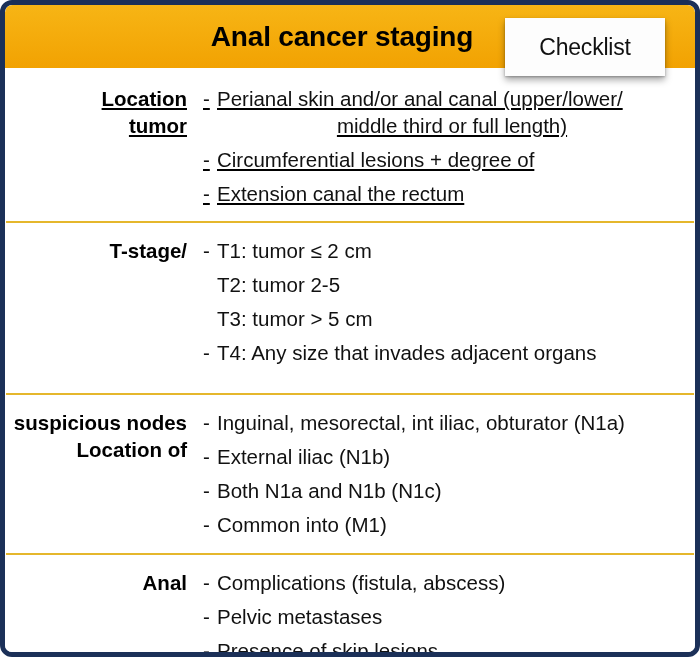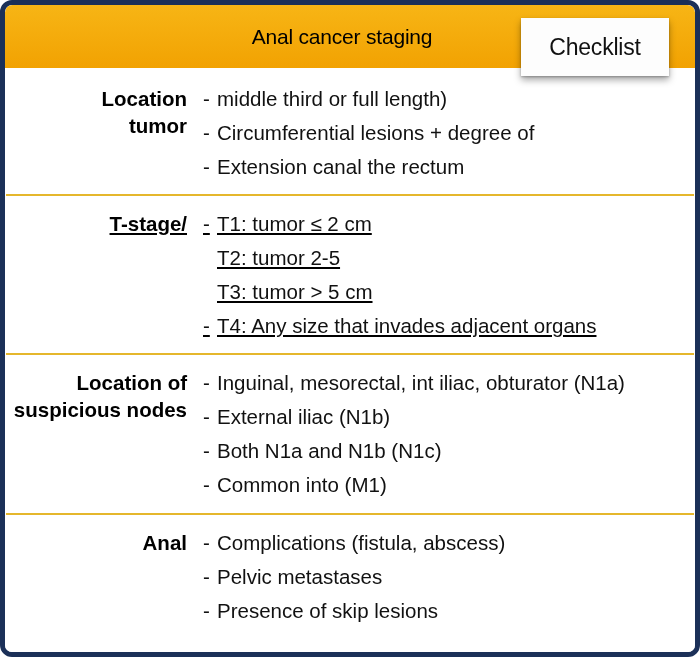--- a/index.html
+++ b/index.html
@@ -20,32 +20,32 @@
   
   #header{
     position:relative;
     height:63px;
     background:linear-gradient(180deg,#f7b515 0%,#f6ac07 55%,#f2a202 100%);
     border-top-left-radius:7px;
     border-top-right-radius:7px;
     display:flex;align-items:center;justify-content:center;
   }
   #title{
-    font-size:21px;
-    font-weight:normal;
+    font-size:28px;
+    font-weight:bold;
     color:#000000;
     letter-spacing:-0.2px;
     position:relative;
     left:-8px;
     white-space:nowrap;
   }
   #checklist-box{
     position:absolute;
-    left:516px;top:13px;
-    width:148px;height:58px;
+    left:500px;top:13px;
+    width:160px;height:58px;
     background:#fdfdfd;
     display:flex;align-items:center;justify-content:center;
     box-shadow:0 4px 7px rgba(0,0,0,0.35), 0 1px 2px rgba(0,0,0,0.25);
     z-index:5;
   }
   #checklist-label{
     font-size:23px;
     color:#111111;
     letter-spacing:-0.2px;
     white-space:nowrap;
@@ -90,27 +90,27 @@
   }
   .row{display:flex;}
   .dash{
     flex:0 0 auto;
     width:14px;
     text-align:left;
   }
   .dash.blank{visibility:hidden;}
   .rowtext{flex:1 1 auto;}
   .cont{
-    text-align:left;
+    text-align:center;
     white-space:nowrap;
   }
 
   
-  #sec-0{padding-top:17px;padding-bottom:14px;}
-  #sec-1{padding-top:14px;padding-bottom:14px;text-decoration:underline;}
+  #sec-0{padding-top:17px;padding-bottom:14px;text-decoration:underline;}
+  #sec-1{padding-top:14px;padding-bottom:27px;}
   #sec-2{padding-top:14px;padding-bottom:15px;}
   #sec-3{padding-top:14px;padding-bottom:14px;}
 
   .row + .row{margin-top:7px;}
   .tight + .tight{}
   .nowrap{white-space:nowrap;}
 </style>
 </head>
 <body>
 
@@ -126,20 +126,21 @@
   <div id="body">
       <div class="section" id="sec-0">
         <div class="label-col">
           <div>Location</div>
           <div>tumor</div>
         </div>
         <div class="content-col">
           <div class="row">
             <span class="dash">-</span>
             <span class="rowtext">
+              <div class="nowrap">Perianal skin and/or anal canal (upper/lower/</div>
               <div class="cont">middle third or full length)</div>
             </span>
           </div>
           <div class="row">
             <span class="dash">-</span>
             <span class="rowtext">
               <div class="nowrap">Circumferential lesions + degree of</div>
             </span>
           </div>
           <div class="row">
@@ -178,22 +179,22 @@
             <span class="dash">-</span>
             <span class="rowtext">
               <div class="nowrap">T4:  Any size that invades adjacent organs</div>
             </span>
           </div>
         </div>
       </div>
       <div class="divider" style="background: rgb(229, 183, 44);"></div>
       <div class="section" id="sec-2">
         <div class="label-col">
+          <div>suspicious nodes</div>
           <div>Location of</div>
-          <div>suspicious nodes</div>
         </div>
         <div class="content-col">
           <div class="row tight">
             <span class="dash">-</span>
             <span class="rowtext">
               <div class="nowrap">Inguinal, mesorectal, int iliac, obturator (N1a)</div>
             </span>
           </div>
           <div class="row tight">
             <span class="dash">-</span>

